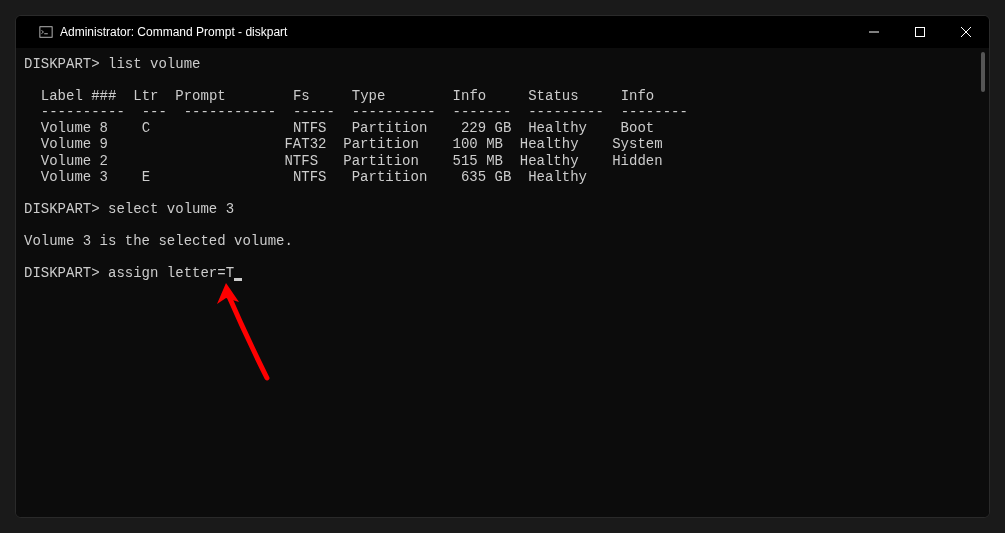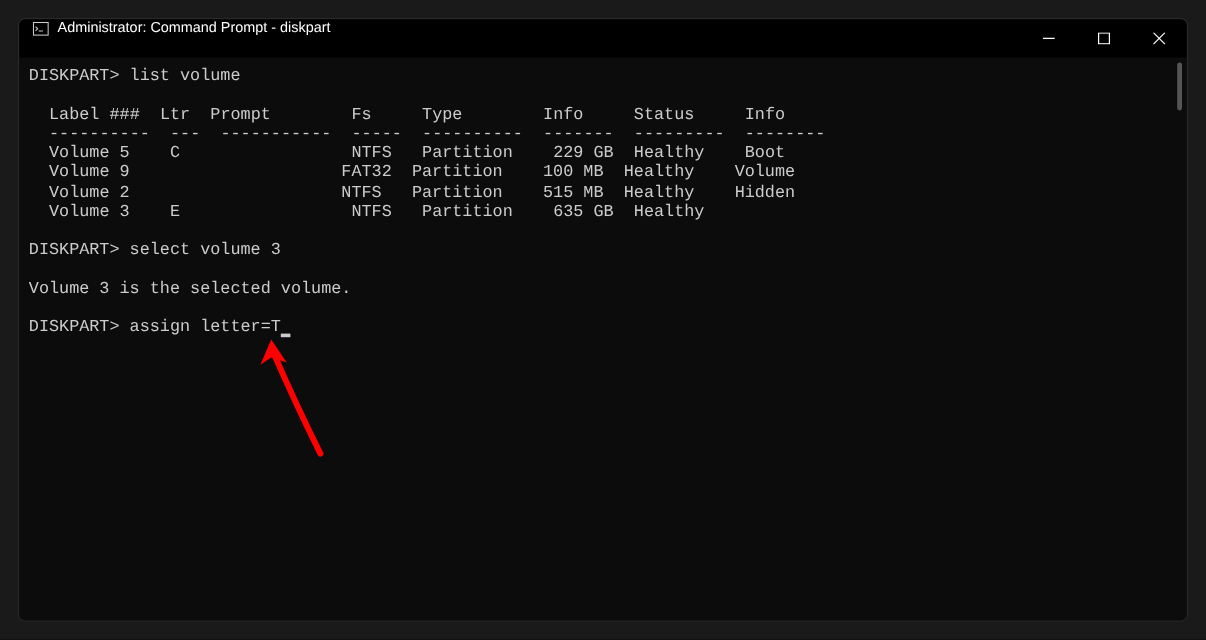--- a/index.html
+++ b/index.html
@@ -23,22 +23,22 @@
       border: 1px solid #2a2a2a;
       border-radius: 6px;
       overflow: hidden;
       display: flex;
       flex-direction: column;
     }
     .titlebar {
       height: 32px;
       background: #000000;
       display: flex;
-      align-items: flex-start;
-      padding-left: 10px;
+      align-items: center;
+      padding-left: 22px;
       font-family: 'Segoe UI', Arial, sans-serif;
       font-size: 12px;
       color: #ffffff;
       font-weight: 400;
     }
     .titlebar-icon {
       width: 16px;
       height: 16px;
       margin-right: 6px;
       display: inline-flex;
@@ -124,22 +124,22 @@
           <line x1="0" y1="0" x2="10" y2="10" stroke="#ffffff" stroke-width="1"></line>
           <line x1="10" y1="0" x2="0" y2="10" stroke="#ffffff" stroke-width="1"></line>
         </svg>
       </div>
     </div>
   </div>
   <div class="terminal"><span>DISKPART&gt; list volume</span>
 
   <span>Label ###</span>  <span>Ltr</span>  <span>Prompt</span>        <span>Fs</span>     <span>Type</span>        <span>Info</span>     <span>Status</span>     <span>Info</span>
   <span>----------</span>  <span>---</span>  <span>-----------</span>  <span>-----</span>  <span>----------</span>  <span>-------</span>  <span>---------</span>  <span>--------</span>
-  <span>Volume 5</span>    <span>C</span>                 <span>NTFS</span>   <span>Partition</span>    <span>229 GB</span>  <span>Healthy</span>    <span>Boot</span>
-  <span>Volume 9</span>                     <span>FAT32</span>  <span>Partition</span>    <span>100 MB</span>  <span>Healthy</span>    <span>Volume</span>
+  <span>Volume 8</span>    <span>C</span>                 <span>NTFS</span>   <span>Partition</span>    <span>229 GB</span>  <span>Healthy</span>    <span>Boot</span>
+  <span>Volume 9</span>                     <span>FAT32</span>  <span>Partition</span>    <span>100 MB</span>  <span>Healthy</span>    <span>System</span>
   <span>Volume 2</span>                     <span>NTFS</span>   <span>Partition</span>    <span>515 MB</span>  <span>Healthy</span>    <span>Hidden</span>
   <span>Volume 3</span>    <span>E</span>                 <span>NTFS</span>   <span>Partition</span>    <span>635 GB</span>  <span>Healthy</span>
 
 <span>DISKPART&gt; select volume 3</span>
 
 <span>Volume 3 is the selected volume.</span>
 
 <span>DISKPART&gt; </span><span>assign letter=T</span><span class="cursor"></span>
 </div>
   <div class="scrollbar"></div>

